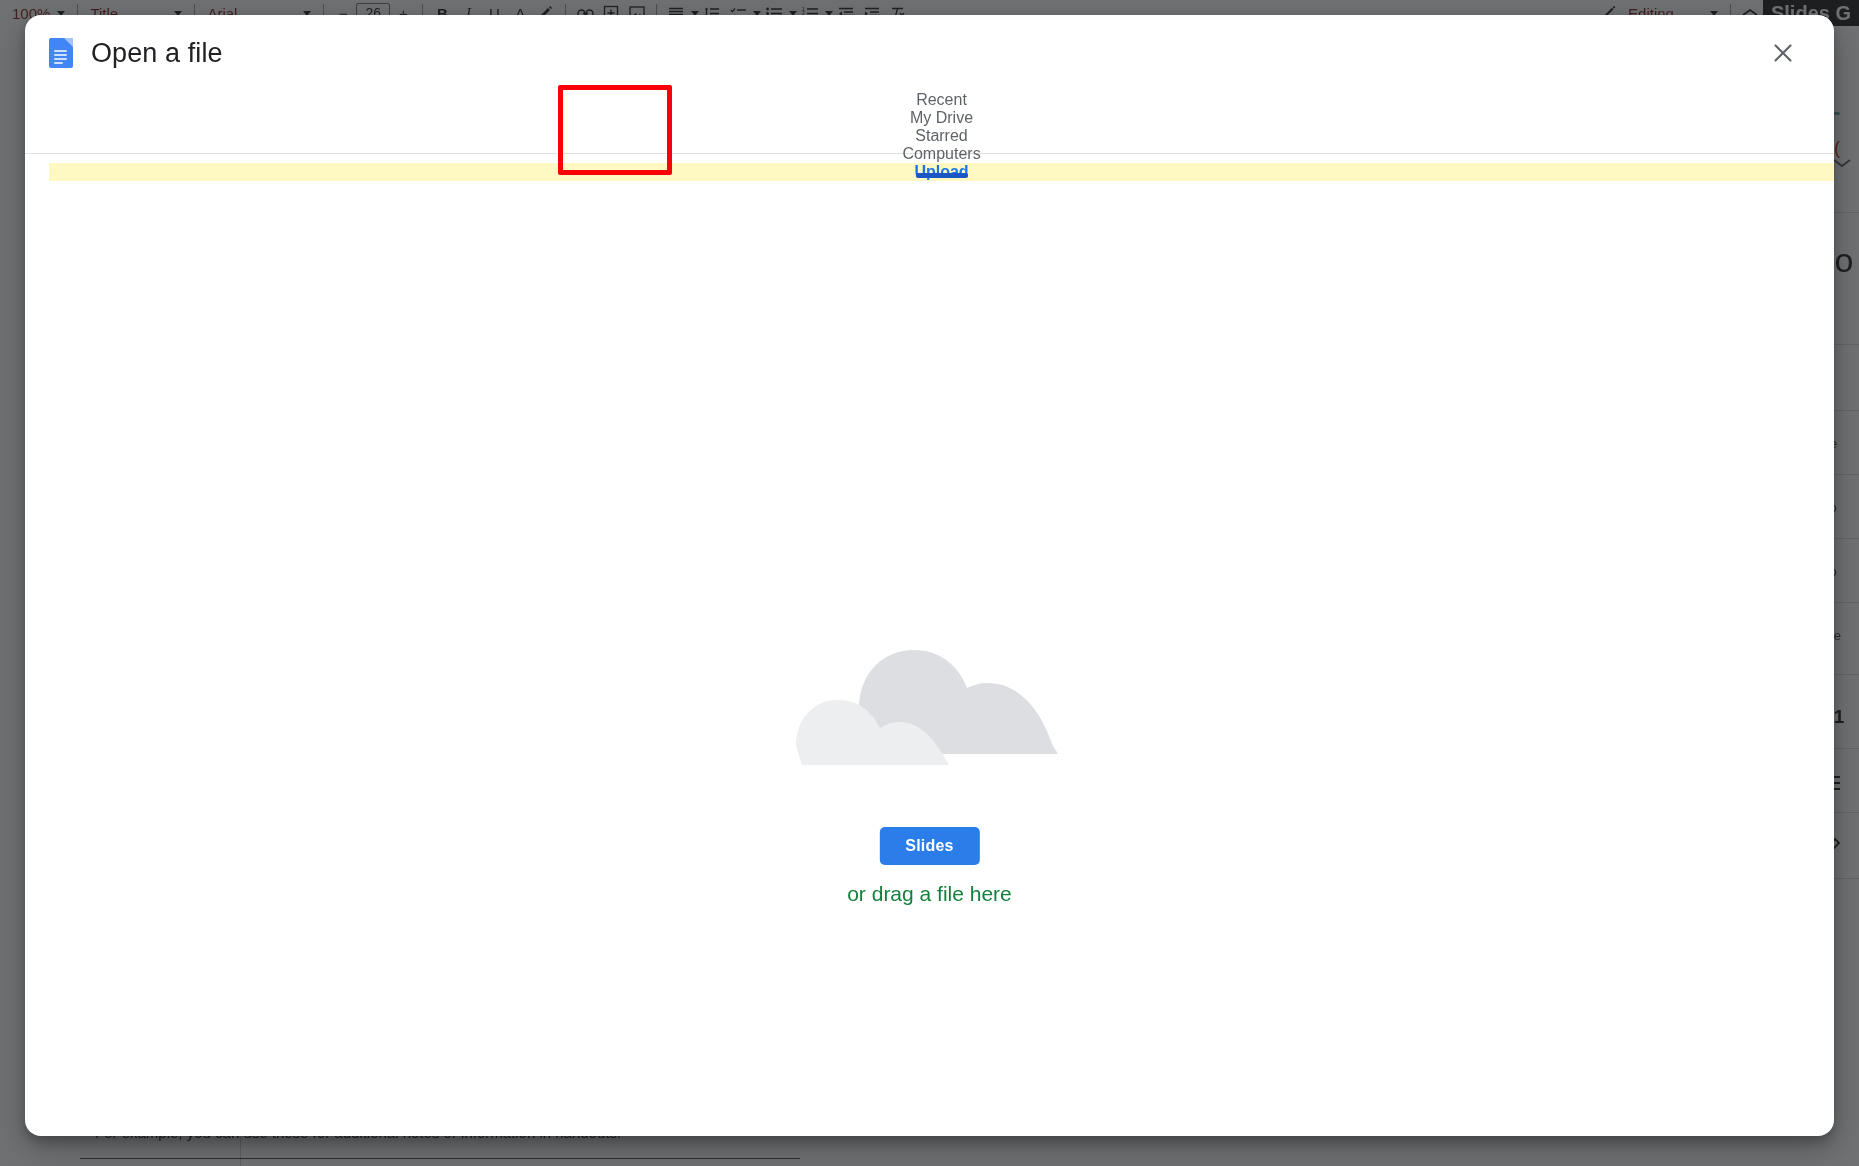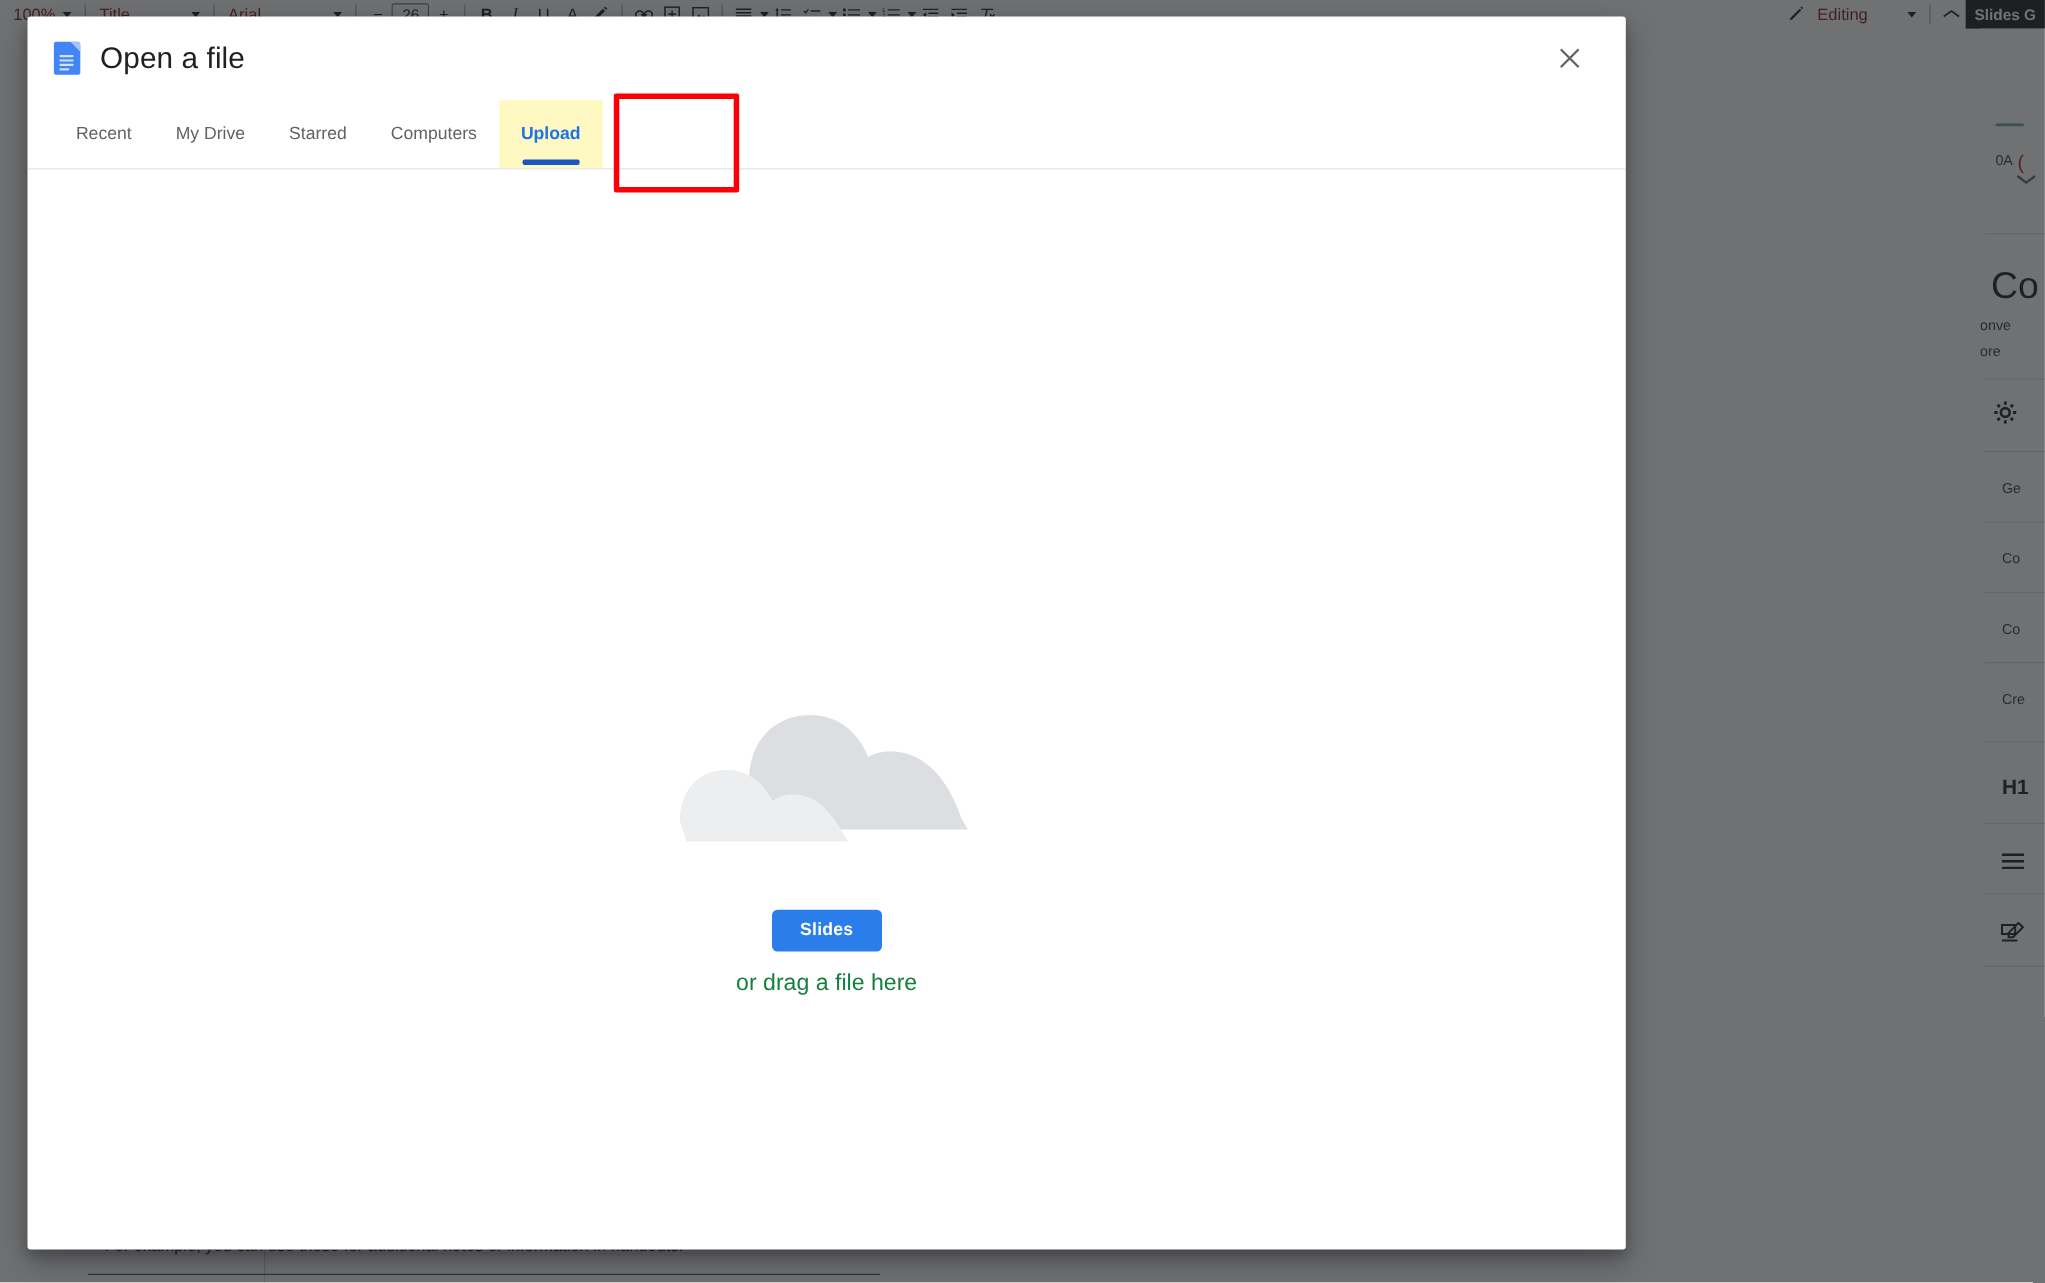--- a/index.html
+++ b/index.html
@@ -54,21 +54,21 @@
     display: inline-flex; align-items: center; justify-content: center;
     width: 26px; height: 22px;
     font-size: 15px; color: #202124;
   }
   .tb-right {
     position: absolute; right: 0; top: 0; height: 26px;
     display: flex; align-items: center; justify-content: flex-end;
   }
   #slides-badge {
     background: #1d1d1d; color: #ffffff;
-    font-size: 14px; font-weight: bold;
+    font-size: 20px; font-weight: bold;
     height: 26px; display: flex; align-items: center;
     padding: 0 8px;
   }
 
   
   #doc-canvas {
     position: absolute; left: 240px; top: 30px;
     width: 1560px; height: 1136px;
     background: #ffffff;
   }
@@ -112,23 +112,23 @@
   #dim {
     position: absolute; inset: 0;
     background: rgba(32,33,36,0.64);
     pointer-events: none;
   }
 
   
   #dialog {
     position: absolute;
     left: 25px; top: 15px;
-    width: 1453px; height: 1121px;
+    width: 1809px; height: 1121px;
     background: #ffffff;
-    border-radius: 3px;
+    border-radius: 16px;
     box-shadow: 0 11px 30px rgba(0,0,0,0.28), 0 6px 10px rgba(0,0,0,0.18);
     overflow: hidden;
   }
   #dialog-header {
     position: relative;
     height: 76px;
     display: flex; align-items: center;
     padding-left: 24px;
   }
   #docs-icon {
@@ -164,20 +164,21 @@
     padding: 0;
   }
 
   
   #tabs-row {
     position: relative;
     height: 63px;
     border-bottom: 1px solid #e0e0e0;
     display: flex; align-items: stretch;
     padding-left: 24px;
+    flex-direction: column;
   }
   .tab {
     position: relative;
     display: flex; align-items: center; justify-content: center;
     padding: 0 20px;
     font-size: 16px; color: #5f6368;
     cursor: pointer;
     background: transparent;
     border: none;
     font-family: inherit;

